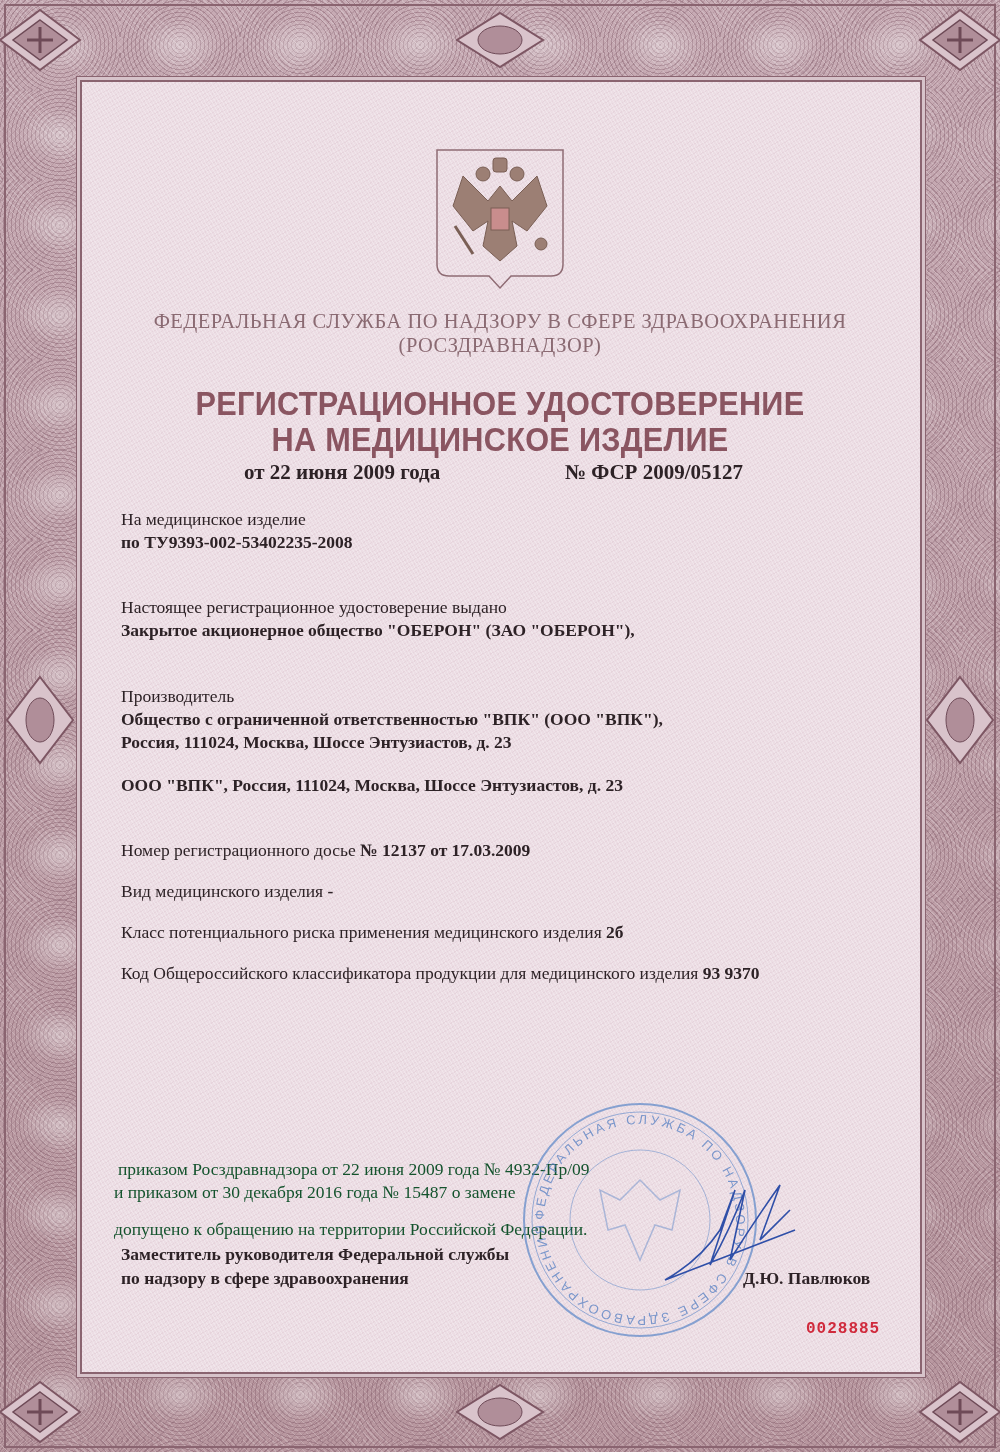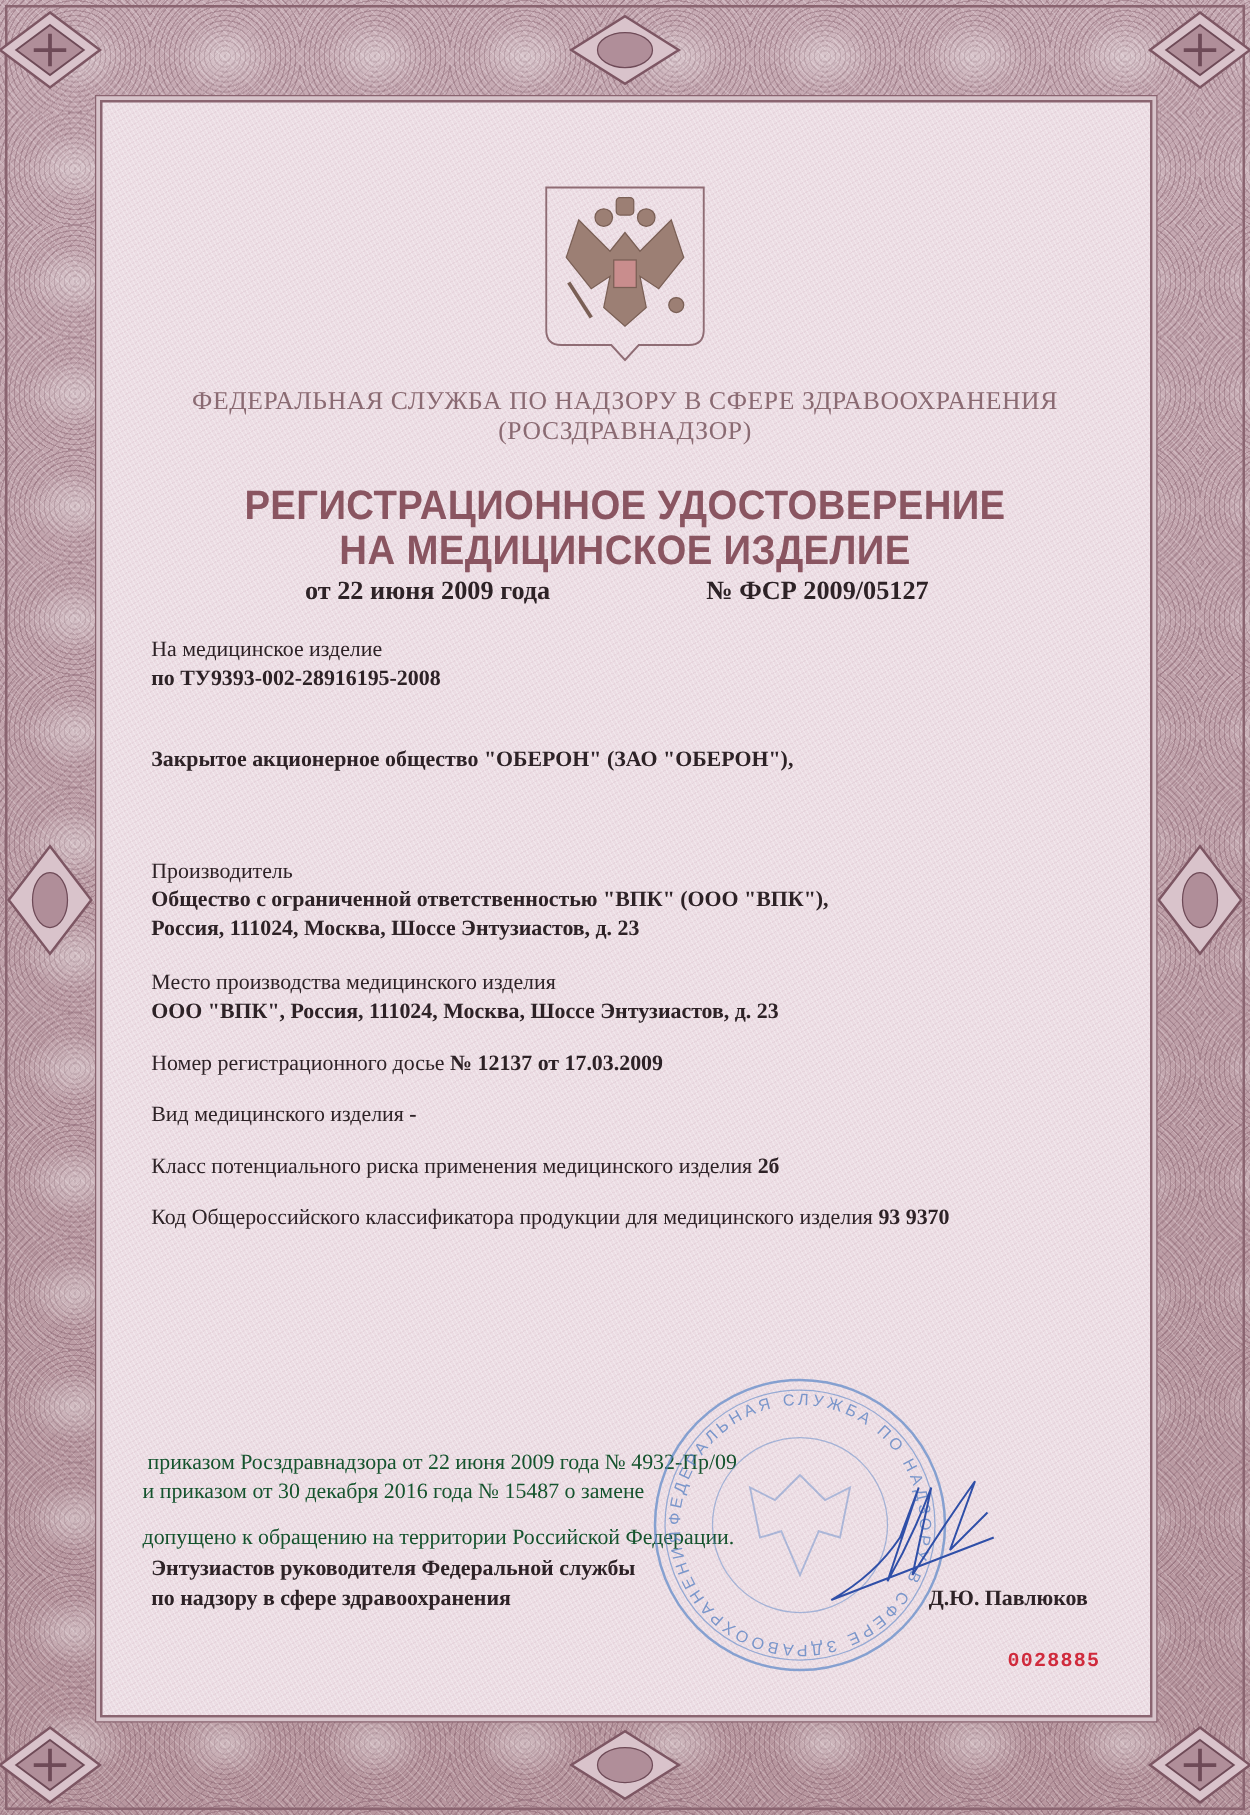--- a/index.html
+++ b/index.html
@@ -160,35 +160,35 @@
 <div class="title l1">РЕГИСТРАЦИОННОЕ УДОСТОВЕРЕНИЕ</div>
 <div class="title l2">НА МЕДИЦИНСКОЕ ИЗДЕЛИЕ</div>
 
 <div class="cert-line">
   <span class="date">от  22 июня 2009 года</span>
   <span class="num">№  ФСР 2009/05127</span>
 </div>
 
 <div class="block" style="top:508px;">
   <div class="lbl">На медицинское изделие</div>
-  <div class="val">по ТУ9393-002-28916195-2008</div>
+  <div class="val">по ТУ9393-002-53402235-2008</div>
 </div>
 
 <div class="block" style="top:596px;">
+  <div class="lbl">Настоящее регистрационное удостоверение выдано</div>
   <div class="val">Закрытое акционерное общество "ОБЕРОН" (ЗАО "ОБЕРОН"),</div>
 </div>
 
 <div class="block" style="top:685px;">
   <div class="lbl">Производитель</div>
   <div class="val">Общество с ограниченной ответственностью "ВПК" (ООО "ВПК"),</div>
   <div class="val">Россия, 111024, Москва, Шоссе Энтузиастов, д. 23</div>
 </div>
 
 <div class="block" style="top:774px;">
-  <div class="lbl">Место производства медицинского изделия</div>
   <div class="val">ООО "ВПК", Россия, 111024, Москва, Шоссе Энтузиастов, д. 23</div>
 </div>
 
 <div class="block" style="top:839px;">
   <span class="lbl">Номер регистрационного досье </span><span class="val">№ 12137 от 17.03.2009</span>
 </div>
 
 <div class="block" style="top:880px;">
   <span class="lbl">Вид медицинского изделия </span><span class="val">-</span>
 </div>
@@ -198,21 +198,21 @@
 </div>
 
 <div class="block" style="top:962px;">
   <span class="lbl">Код Общероссийского классификатора продукции для медицинского изделия </span><span class="val">93 9370</span>
 </div>
 
 <div class="order" style="left:118px;top:1158px;">приказом Росздравнадзора от 22 июня 2009 года № 4932-Пр/09</div>
 <div class="order" style="left:114px;top:1181px;">и приказом от 30 декабря 2016 года № 15487 о замене</div>
 <div class="order" style="left:114px;top:1205px;margin-top:13px;">допущено к обращению на территории Российской Федерации.</div>
 
-<div class="sign" style="left:121px;top:1243px;">Энтузиастов руководителя Федеральной службы</div>
+<div class="sign" style="left:121px;top:1243px;">Заместитель руководителя Федеральной службы</div>
 <div class="sign" style="left:121px;top:1267px;">по надзору в сфере здравоохранения</div>
 <div class="sign" style="left:743px;top:1267px;">Д.Ю. Павлюков</div>
 
 <div class="stamp">
   <svg viewBox="0 0 240 240">
     <defs>
         <path id="arc" d="M120,120 m-96,0 a96,96 0 1,1 192,0 a96,96 0 1,1 -192,0"></path>
       </defs>
     <circle cx="120" cy="120" r="116" fill="none" stroke="#5a86c8" stroke-width="2" opacity="0.7"></circle>
     <circle cx="120" cy="120" r="108" fill="none" stroke="#5a86c8" stroke-width="1" opacity="0.6"></circle>

